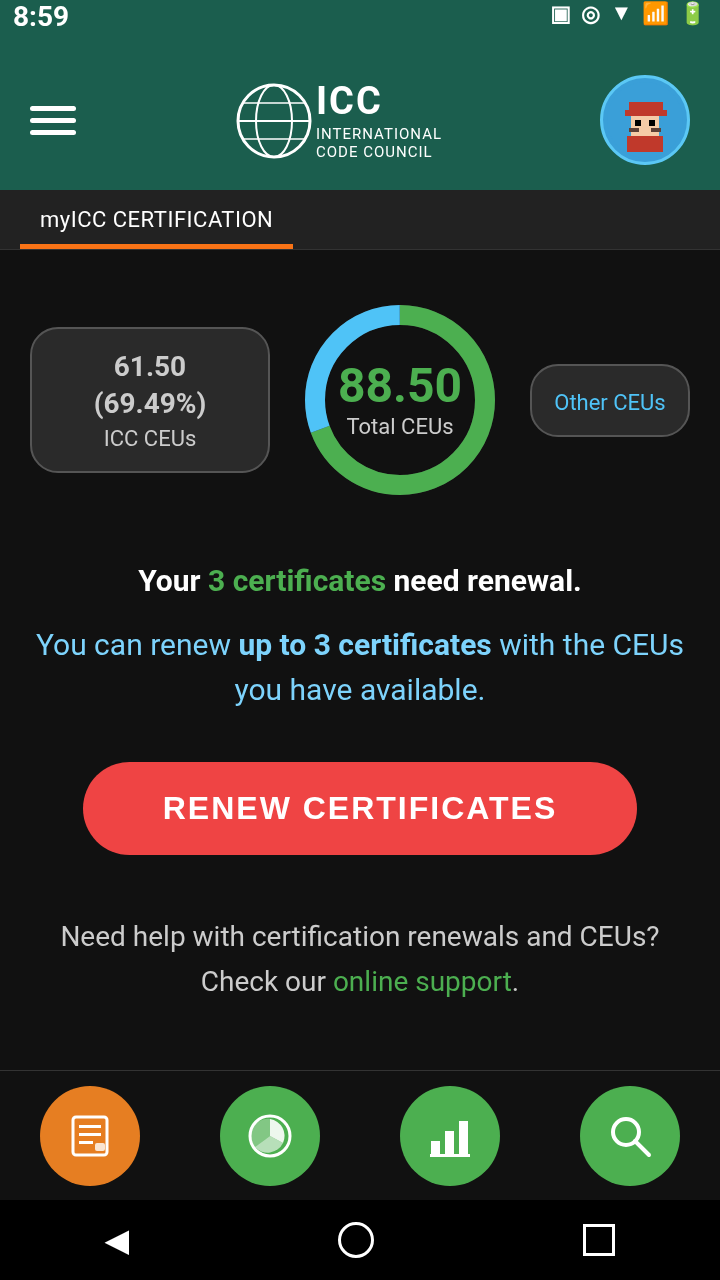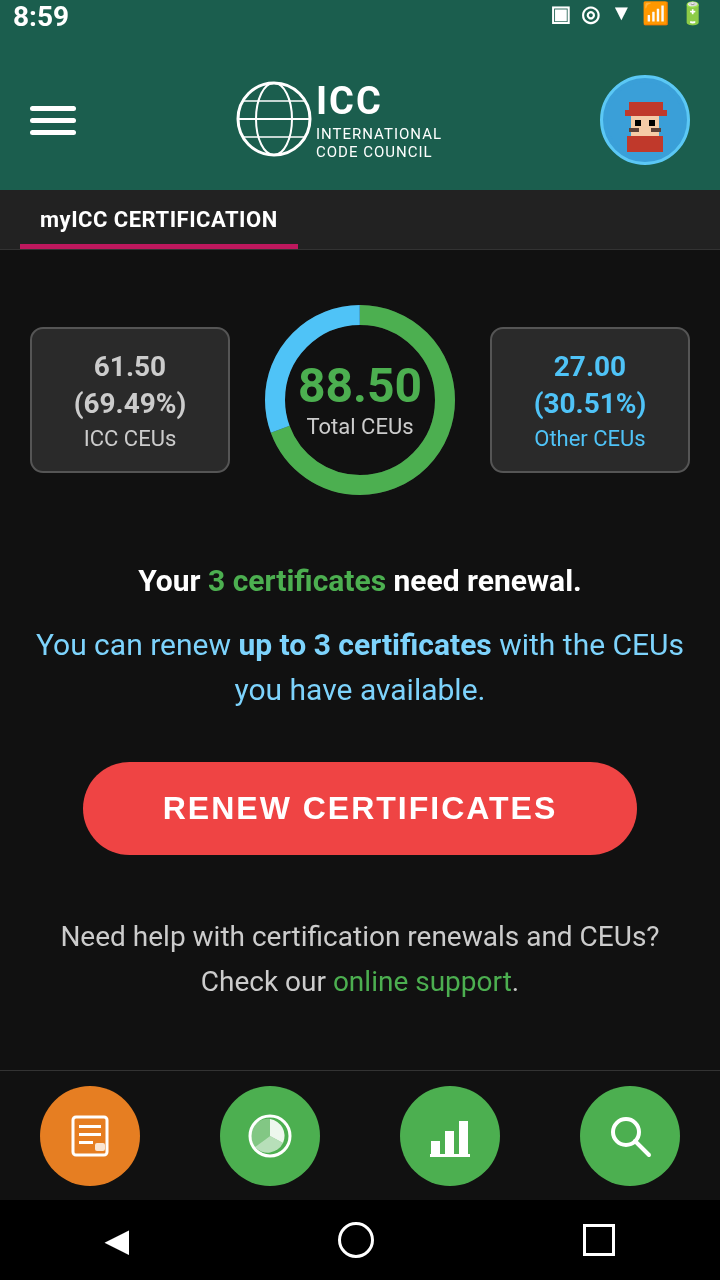--- a/index.html
+++ b/index.html
@@ -49,21 +49,21 @@
     }
     .header-menu-icon span {
       display: block;
       width: 46px;
       height: 5px;
       background: #fff;
       border-radius: 3px;
     }
     .header-logo {
       display: flex;
-      align-items: flex-start;
+      align-items: flex-end;
       gap: 2px;
     }
     .logo-globe {
       width: 80px;
       height: 80px;
     }
     .logo-text {
       display: flex;
       flex-direction: column;
       color: #fff;
@@ -106,22 +106,22 @@
     }
     .tab-item {
       padding: 12px 20px;
       font-size: 22px;
       color: #aaa;
       cursor: pointer;
       letter-spacing: 0.5px;
     }
     .tab-item.active {
       color: #fff;
-      border-bottom: 5px solid #be185d;
-      font-weight: bold;
+      border-bottom: 5px solid #f97316;
+      font-weight: normal;
     }
 
     
     .main {
       background: #111;
       padding: 40px 30px 30px;
       display: flex;
       flex-direction: column;
       align-items: center;
     }
@@ -132,21 +132,21 @@
       align-items: center;
       justify-content: center;
       gap: 20px;
       width: 100%;
       margin-bottom: 50px;
     }
 
     .ceu-badge {
       background: #2a2a2a;
       border: 2px solid #555;
-      border-radius: 13px;
+      border-radius: 28px;
       padding: 20px 22px;
       text-align: center;
       min-width: 160px;
     }
     .ceu-badge .value {
       font-size: 28px;
       font-weight: bold;
       line-height: 1.3;
     }
     .ceu-badge .label {
@@ -372,21 +372,20 @@
         <circle cx="110" cy="110" r="85" fill="none" stroke="#4fc3f7" stroke-width="20" stroke-dasharray="163 534" stroke-dashoffset="-370" transform="rotate(-90 110 110)"></circle>
         <circle cx="110" cy="110" r="74" fill="#111"></circle>
       </svg>
       <div class="donut-center">
         <div class="total-value">88.50</div>
         <div class="total-label">Total CEUs</div>
       </div>
     </div>
 
     <div class="ceu-badge other-ceus">
-      <div class="value">27.00 (30.51%)</div>
       <div class="label">Other CEUs</div>
     </div>
   </div>
 
   <div class="renewal-section">
     <div class="renewal-title">
       <span>Your </span><span class="highlight">3 certificates</span><span> need renewal.</span>
     </div>
     <div class="renewal-desc">
       <span>You can renew </span><span class="bold">up to 3 certificates</span><span> with the CEUs you have available.</span>

